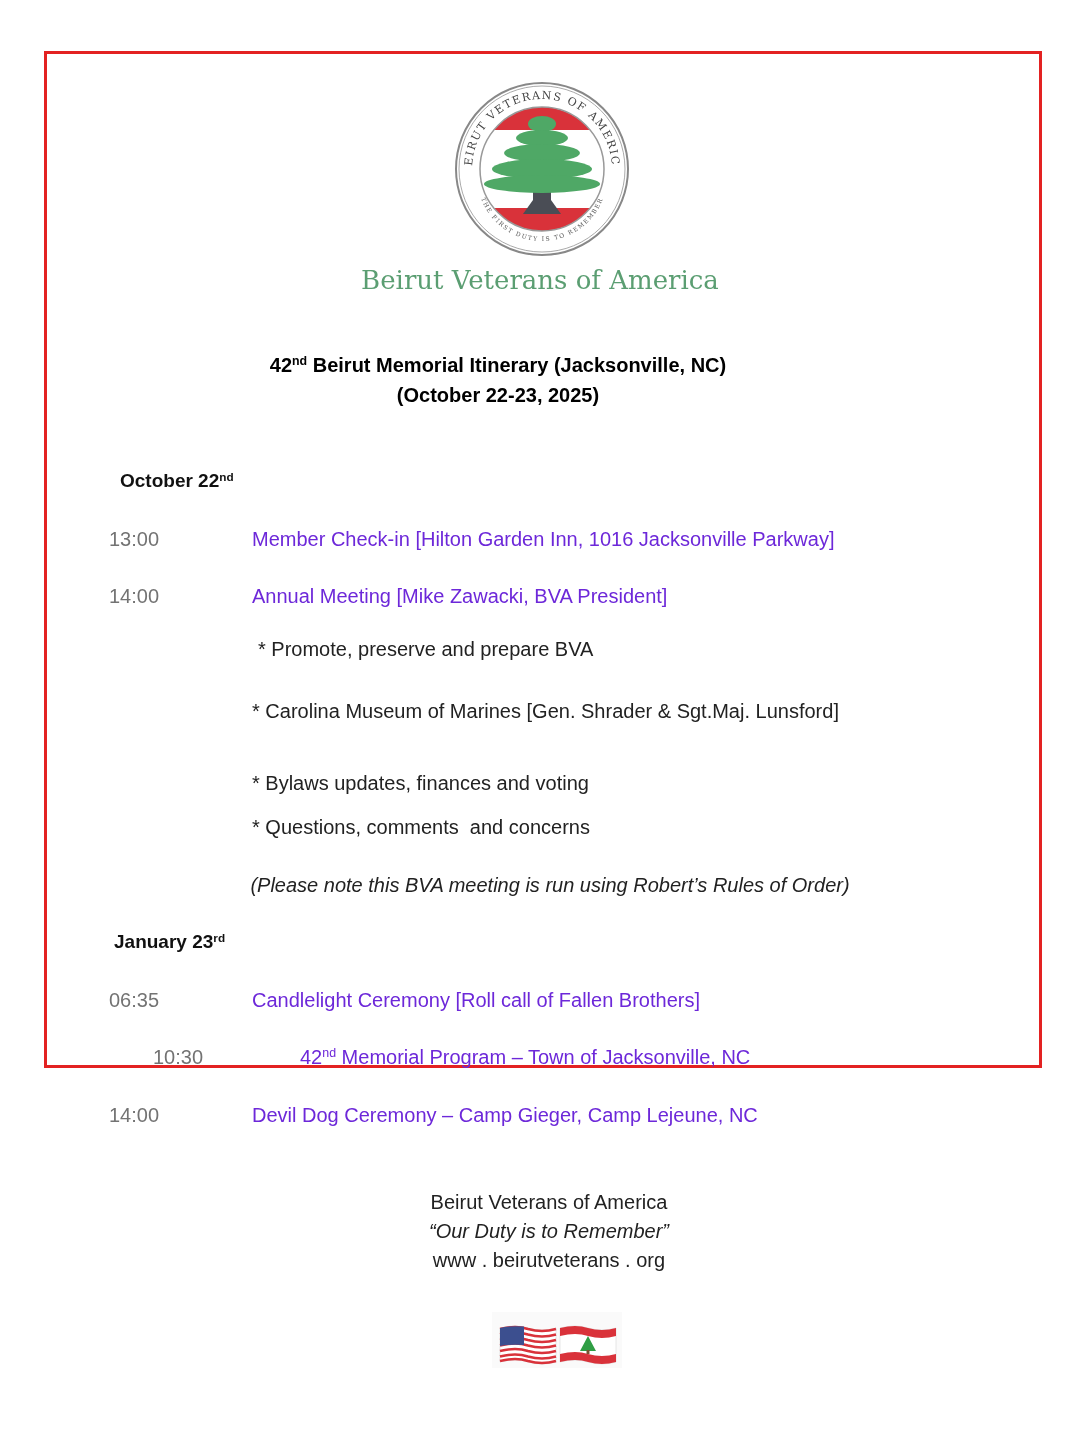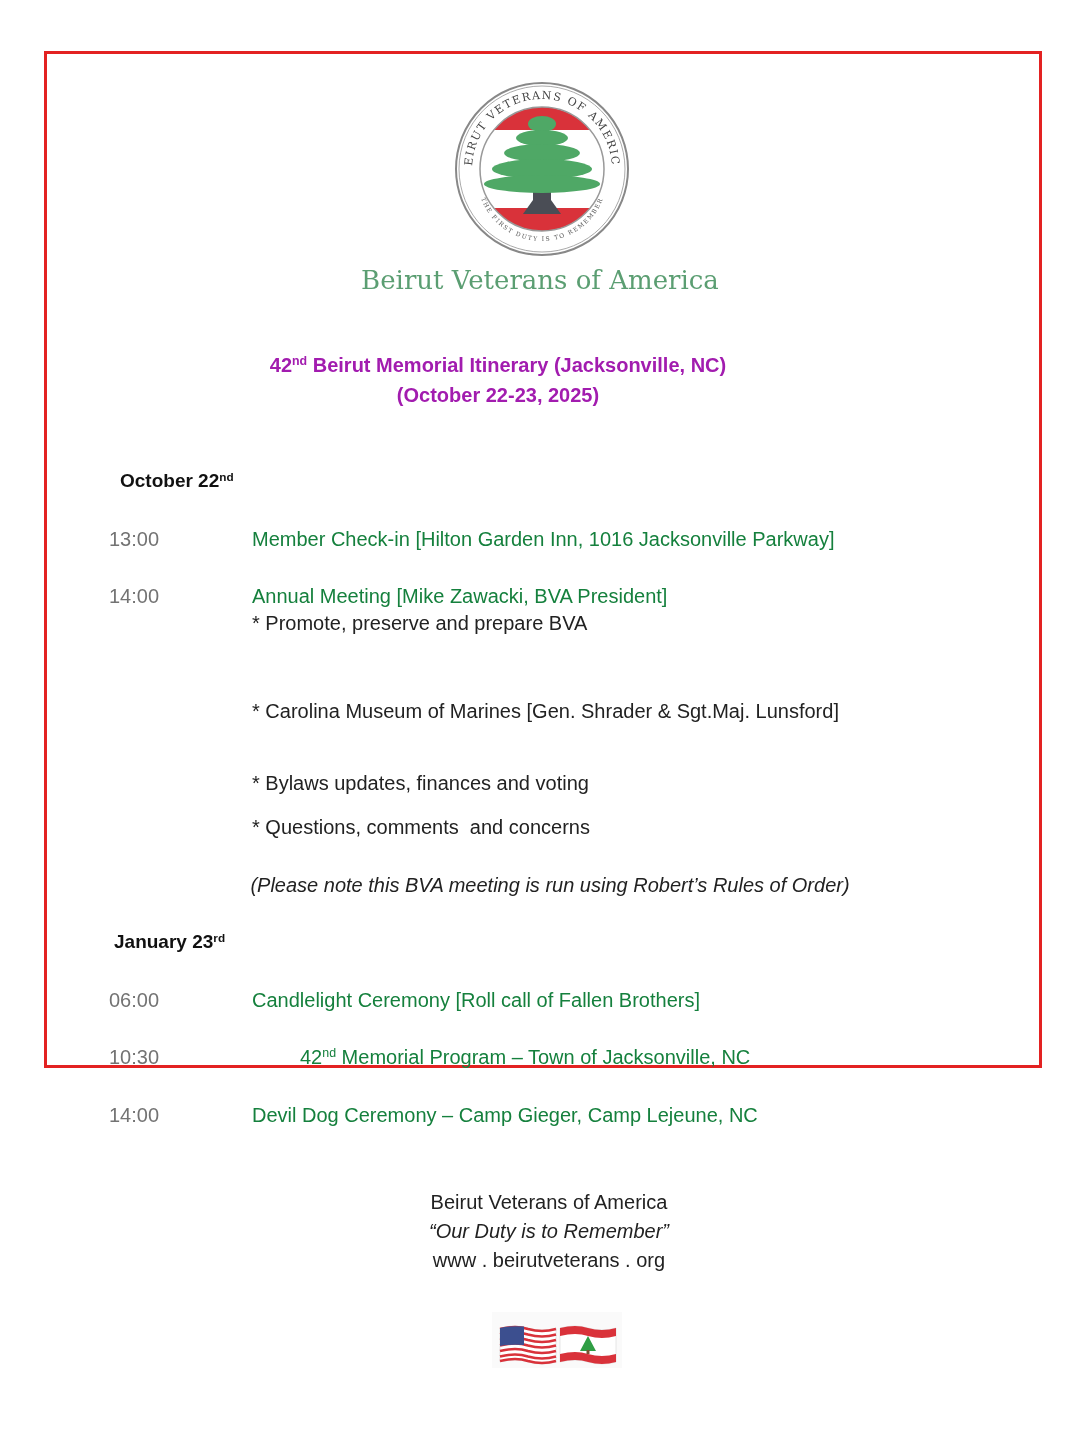--- a/index.html
+++ b/index.html
@@ -5,25 +5,25 @@
     html, body { margin: 0; padding: 0; background: #ffffff; }
     body { width: 1080px; height: 1440px; position: relative; overflow: hidden;
            font-family: "Liberation Sans", "DejaVu Sans", sans-serif; color: #111; }
     .frame { position: absolute; left: 44px; top: 51px; width: 992px; height: 1011px;
              border: 3px solid #e32222; box-sizing: content-box; }
     .abs { position: absolute; }
     .logo { left: 453px; top: 80px; width: 178px; height: 178px; }
     .org-name { left: 0; width: 1080px; top: 265px; text-align: center;
                 font-family: "DejaVu Serif", "Liberation Serif", serif;
                 font-size: 26px; color: #5b9e72; letter-spacing: 0px; }
-    .title { left: 0; width: 996px; text-align: center; font-weight: bold; font-size: 20px; color: #a21caf; }
+    .title { left: 0; width: 996px; text-align: center; font-weight: bold; font-size: 20px; color: #000000; }
     .title sup, .day sup, .desc sup { font-size: 0.62em; vertical-align: 0.55em; line-height: 0; }
     .day { font-weight: bold; font-size: 19px; color: #111; }
     .time { left: 109px; font-size: 20px; color: #737373; }
-    .desc { left: 252px; font-size: 20px; color: #15803d; }
+    .desc { left: 252px; font-size: 20px; color: #6d28d9; }
     .bullet { left: 252px; font-size: 20px; color: #222; }
     .note { left: 0; width: 1100px; text-align: center; font-size: 20px; font-style: italic; color: #222; }
     .footer { left: 0; width: 1098px; text-align: center; font-size: 20px; color: #222; line-height: 29px; }
     .footer .motto { font-style: italic; }
     .flags { left: 492px; top: 1312px; width: 130px; height: 56px; background: #fafafa; }
   </style>
 </head>
 <body>
 
 <div class="frame"></div>
@@ -74,35 +74,35 @@
 <div class="abs day" style="left:120px; top:470px;">
   <span>October 22</span><sup>nd</sup>
 </div>
 
 <div class="abs time" style="top:528px;">13:00</div>
 <div class="abs desc" style="top:528px;">Member Check-in [Hilton Garden Inn, 1016 Jacksonville Parkway]</div>
 
 <div class="abs time" style="top:585px;">14:00</div>
 <div class="abs desc" style="top:585px;">Annual Meeting [Mike Zawacki, BVA President]</div>
 
-<div class="abs bullet" style="top:612px;">* Promote, preserve and prepare BVA</div>
+<div class="abs bullet" style="top:638px;margin-left:6px;">* Promote, preserve and prepare BVA</div>
 <div class="abs bullet" style="top:700px;">* Carolina Museum of Marines [Gen. Shrader &amp; Sgt.Maj. Lunsford]</div>
 <div class="abs bullet" style="top:772px;">* Bylaws updates, finances and voting</div>
 <div class="abs bullet" style="top:816px; white-space:pre;">* Questions, comments  and concerns</div>
 
 <div class="abs note" style="top:874px;">(Please note this BVA meeting is run using Robert’s Rules of Order)</div>
 
 <div class="abs day" style="left:114px; top:931px;">
   <span>January 23</span><sup>rd</sup>
 </div>
 
-<div class="abs time" style="top:989px;">06:00</div>
+<div class="abs time" style="top:989px;">06:35</div>
 <div class="abs desc" style="top:989px;">Candlelight Ceremony [Roll call of Fallen Brothers]</div>
 
-<div class="abs time" style="top:1046px;">10:30</div>
+<div class="abs time" style="top:1046px;margin-left:44px;">10:30</div>
 <div class="abs desc" style="top:1046px;margin-left:48px;">
   <span>42</span><sup>nd</sup><span> Memorial Program – Town of Jacksonville, NC</span>
 </div>
 
 <div class="abs time" style="top:1104px;">14:00</div>
 <div class="abs desc" style="top:1104px;">Devil Dog Ceremony – Camp Gieger, Camp Lejeune, NC</div>
 
 <div class="abs footer" style="top:1188px;">
   <div>Beirut Veterans of America</div>
   <div class="motto">“Our Duty is to Remember”</div>

